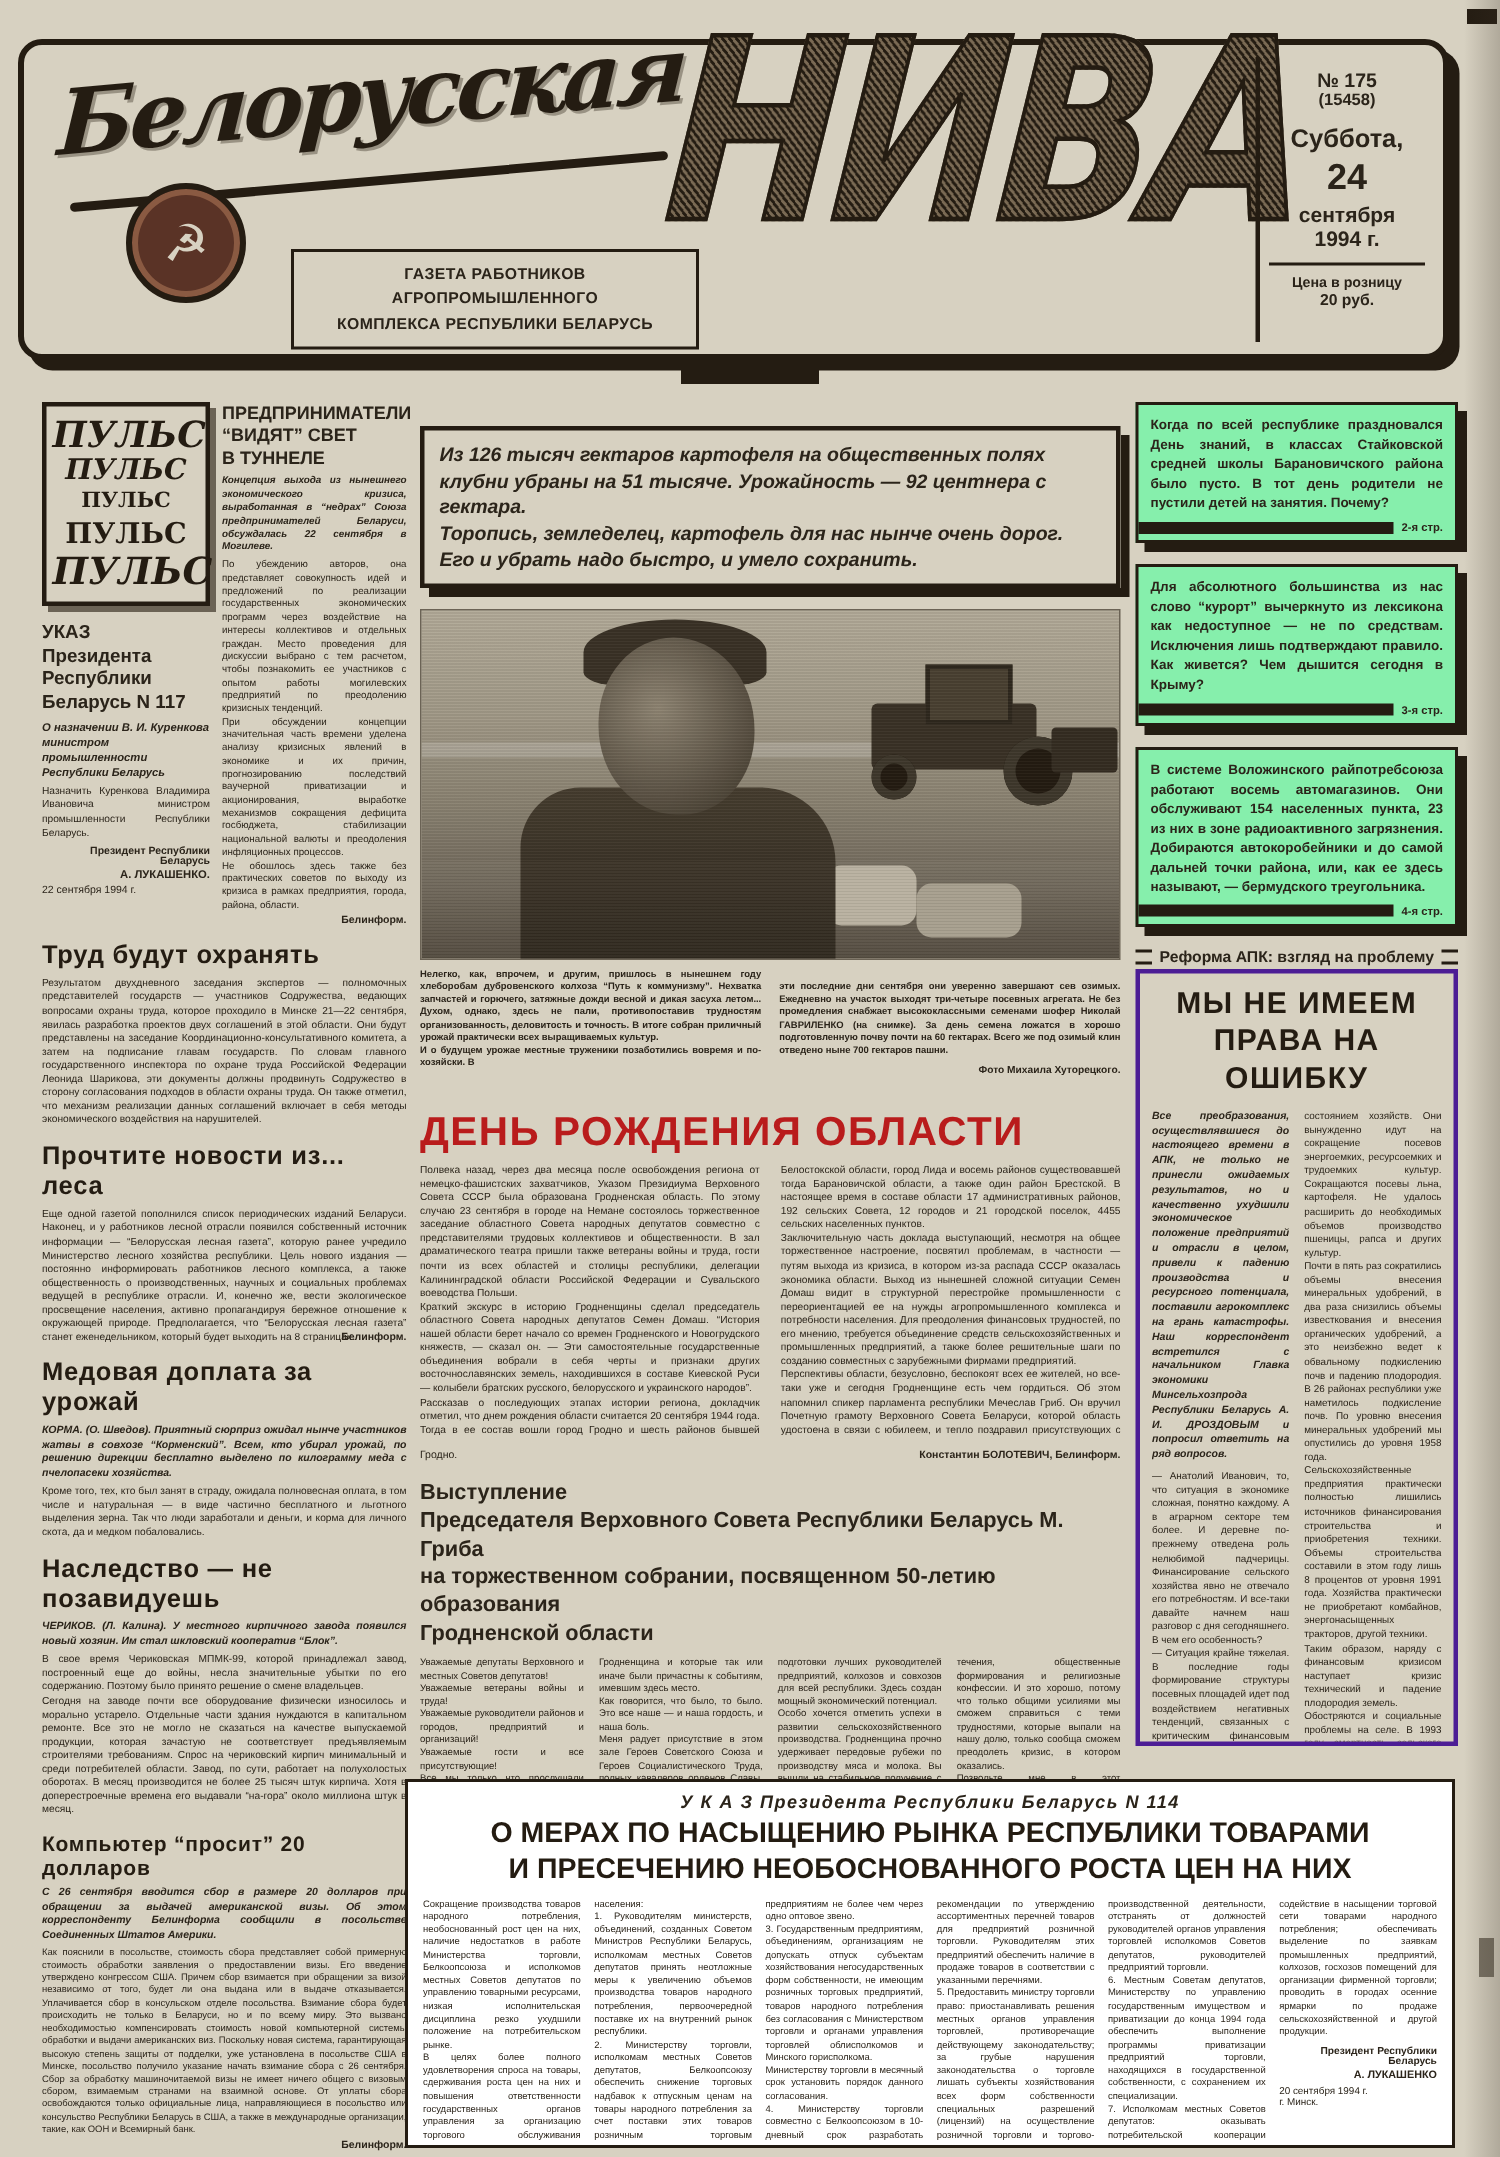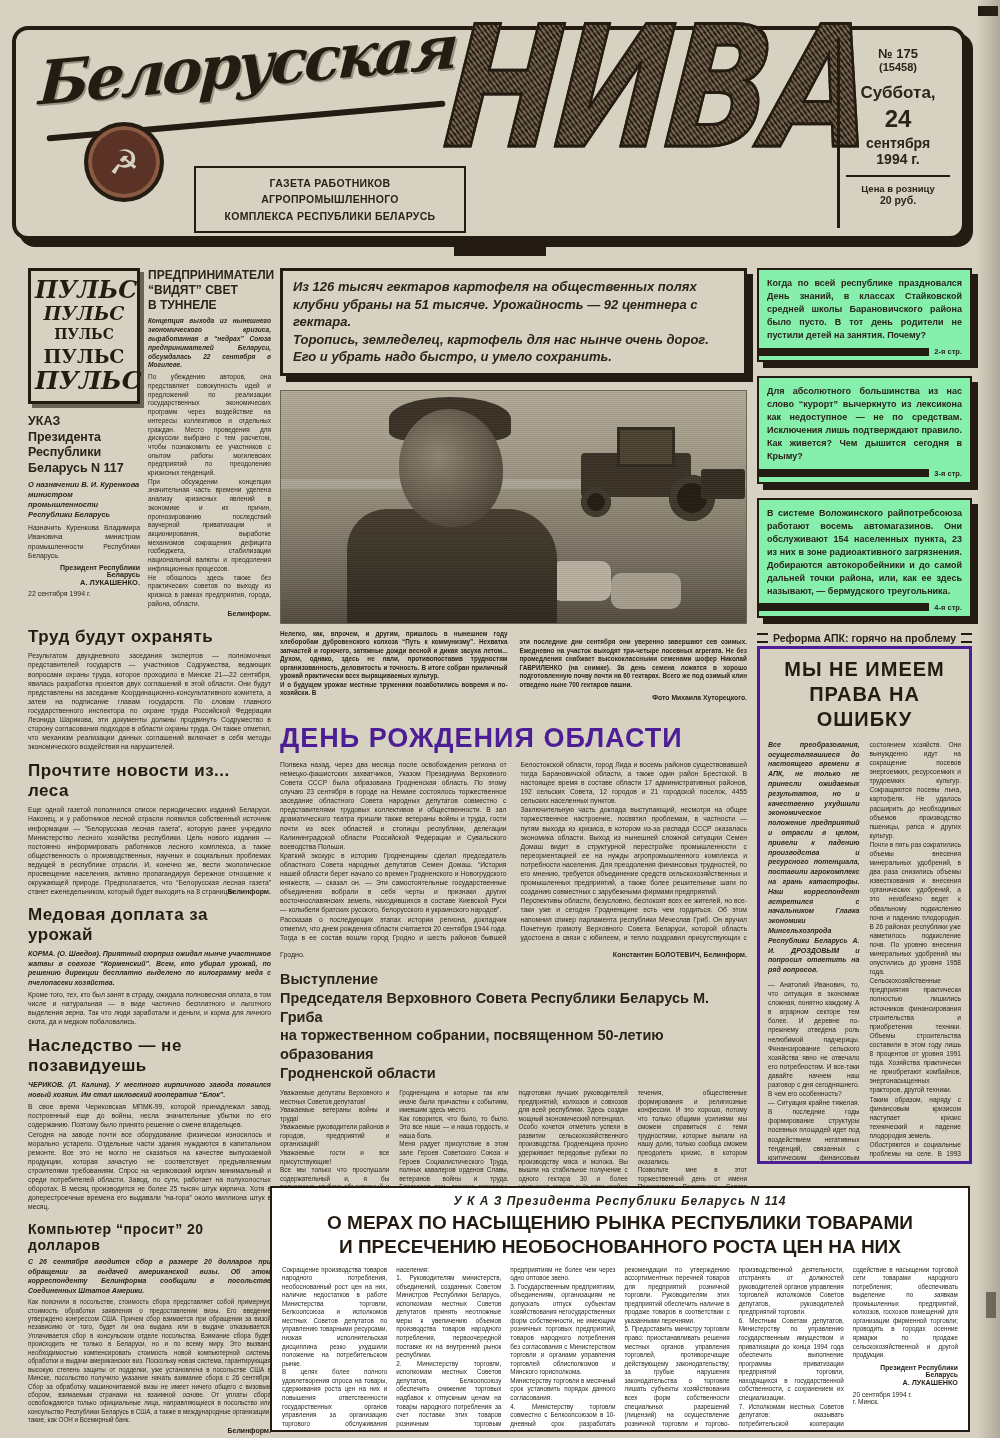--- a/index.html
+++ b/index.html
@@ -47,21 +47,21 @@
         font-family:"DejaVu Serif",serif;font-weight:bold;font-size:17px;padding:1px 14px;white-space:nowrap;}
 
   
   .sec-title{font-weight:bold;font-size:17px;letter-spacing:.5px;margin:10px 0 4px;color:#241c12;}
   .body-text{font-size:6.8px;line-height:1.34;text-align:justify;white-space:pre-line;}
   .lead-text{font-weight:bold;font-style:italic;font-size:7px;line-height:1.35;text-align:justify;white-space:pre-line;}
   .source{font-weight:bold;font-size:7px;text-align:right;margin-top:2px;}
 
   
   .col-left{position:absolute;left:28px;top:268px;width:243px;}
-  .col-mid{position:absolute;left:280px;top:268px;width:467px;}
+  .col-mid{position:absolute;left:280px;top:284px;width:467px;}
   .col-right{position:absolute;left:757px;top:268px;width:215px;}
 
   
   .top-left-row{display:flex;gap:8px;}
   .subcol-a{width:112px;flex:none;}
   .subcol-b{flex:1;min-width:0;}
   .pulse-box{border:3px solid #241c12;box-shadow:4px 4px 0 #6b6355;padding:6px 4px;text-align:center;
         font-family:"DejaVu Serif",serif;color:#241c12;}
   .pulse-w1{font-size:24px;font-weight:bold;font-style:italic;line-height:1.05;}
   .pulse-w2{font-size:19px;font-weight:bold;font-style:italic;line-height:1.2;}
@@ -93,21 +93,21 @@
   .ph-wheel-b{position:absolute;left:388px;top:84px;width:46px;height:46px;border-radius:50%;
         background:#241c12;box-shadow:inset 0 0 0 8px #3f382c;}
   .ph-wheel-f{position:absolute;left:300px;top:96px;width:30px;height:30px;border-radius:50%;
         background:#241c12;box-shadow:inset 0 0 0 6px #3f382c;}
   .ph-seeder{position:absolute;left:420px;top:78px;width:44px;height:30px;background:#35default2d22;background:#352d22;border-radius:3px;}
   .ph-sack1{position:absolute;left:270px;top:170px;width:60px;height:40px;border-radius:10px;background:#b9b1a0;}
   .ph-sack2{position:absolute;left:330px;top:182px;width:70px;height:36px;border-radius:10px;background:#a79f8e;}
   .caption-row{display:flex;gap:12px;margin-top:6px;}
   .caption{flex:1;font-weight:bold;font-size:6.3px;line-height:1.35;text-align:justify;white-space:pre-line;}
   .photo-credit{font-weight:bold;font-size:6.8px;text-align:right;margin-top:4px;}
-  .den-title{font-weight:900;font-size:27px;letter-spacing:1px;margin:12px 0 6px;color:#4c1d95;}
+  .den-title{font-weight:900;font-size:27px;letter-spacing:1px;margin:12px 0 6px;color:#b91c1c;}
   .den-body{column-count:2;column-gap:14px;height:184px;overflow:hidden;}
   .den-sign-row{display:flex;justify-content:space-between;align-items:flex-end;margin-top:4px;}
   .vys-title{font-weight:bold;font-size:14.5px;line-height:1.3;white-space:pre-line;margin:12px 0 6px;}
   .vys-body{column-count:4;column-gap:10px;height:218px;overflow:hidden;font-size:6.4px;}
 
   
   .teaser{border:2.5px solid #241c12;box-shadow:6px 6px 0 #241c12;padding:7px 8px 4px;margin-bottom:14px;background:#86efac;}
   .teaser-text{font-weight:bold;font-size:9px;line-height:1.45;text-align:justify;}
   .teaser-footer{display:flex;align-items:center;gap:5px;margin-top:5px;margin-left:-8px;}
   .teaser-bar{flex:1;height:8px;background:#241c12;}
@@ -327,21 +327,21 @@
       <div class="teaser-text">В системе Воложинского райпотребсоюза работают восемь автомагазинов. Они обслуживают 154 населенных пункта, 23 из них в зоне радиоактивного загрязнения. Добираются автокоробейники и до самой дальней точки района, или, как ее здесь называют, — бермудского треугольника.</div>
       <div class="teaser-footer">
         <div class="teaser-bar"></div>
         <div class="teaser-page">4-я стр.</div>
       </div>
     </div>
 
     <section>
       <div class="ref-kicker">
         <div class="rule"></div>
-        <div class="txt">Реформа АПК: горячо на проблему</div>
+        <div class="txt">Реформа АПК: взгляд на проблему</div>
         <div class="rule"></div>
       </div>
       <div class="ref-box">
         <div class="ref-title">МЫ НЕ ИМЕЕМ
 ПРАВА НА ОШИБКУ</div>
         <div class="ref-flow">
           <div class="ref-lead">Все преобразования, осуществлявшиеся до настоящего времени в АПК, не только не принесли ожидаемых результатов, но и качественно ухудшили экономическое положение предприятий и отрасли в целом, привели к падению производства и ресурсного потенциала, поставили агрокомплекс на грань катастрофы. Наш корреспондент встретился с начальником Главка экономики Минсельхозпрода Республики Беларусь А. И. ДРОЗДОВЫМ и попросил ответить на ряд вопросов.</div>
           <div class="ref-body">— Анатолий Иванович, то, что ситуация в экономике сложная, понятно каждому. А в аграрном секторе тем более. И деревне по-прежнему отведена роль нелюбимой падчерицы. Финансирование сельского хозяйства явно не отвечало его потребностям. И все-таки давайте начнем наш разговор с дня сегодняшнего. В чем его особенность?
 — Ситуация крайне тяжелая. В последние годы формирование структуры посевных площадей идет под воздействием негативных тенденций, связанных с критическим финансовым состоянием хозяйств. Они вынужденно идут на сокращение посевов энергоемких, ресурсоемких и трудоемких культур. Сокращаются посевы льна, картофеля. Не удалось расширить до необходимых объемов производство пшеницы, рапса и других культур.
 Почти в пять раз сократились объемы внесения минеральных удобрений, в два раза снизились объемы известкования и внесения органических удобрений, а это неизбежно ведет к обвальному подкислению почв и падению плодородия. В 26 районах республики уже наметилось подкисление почв. По уровню внесения минеральных удобрений мы опустились до уровня 1958 года.

